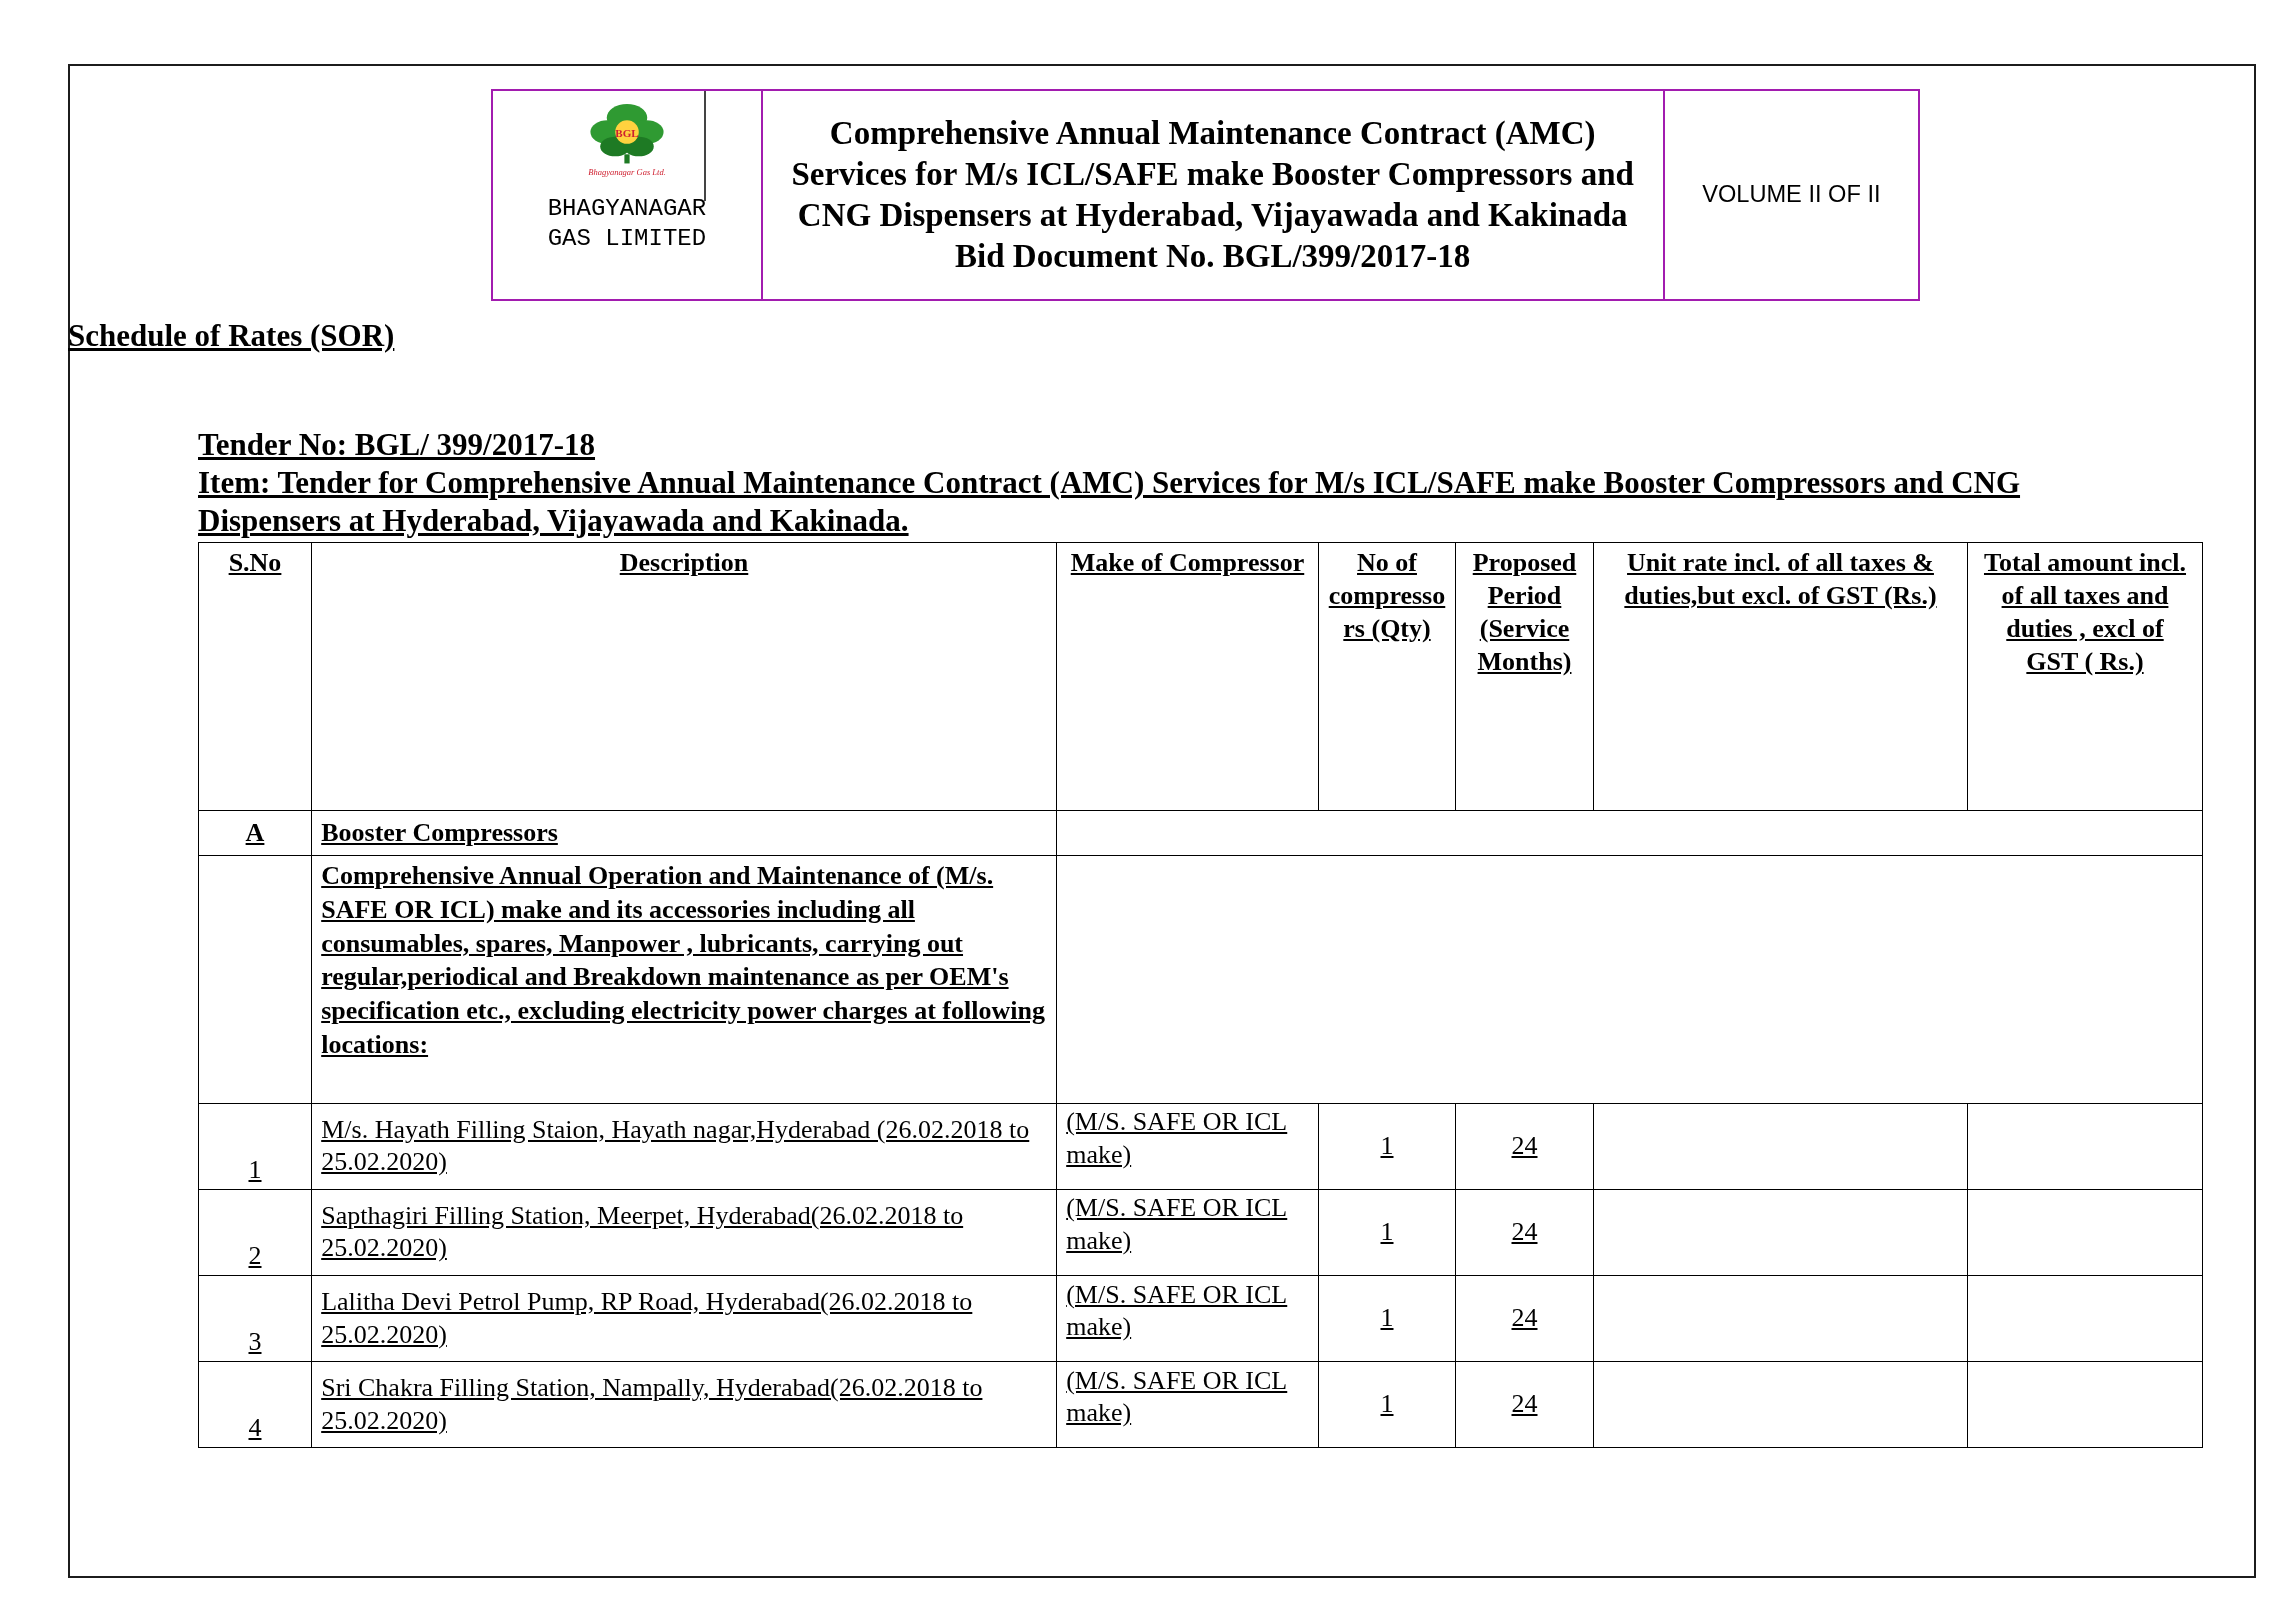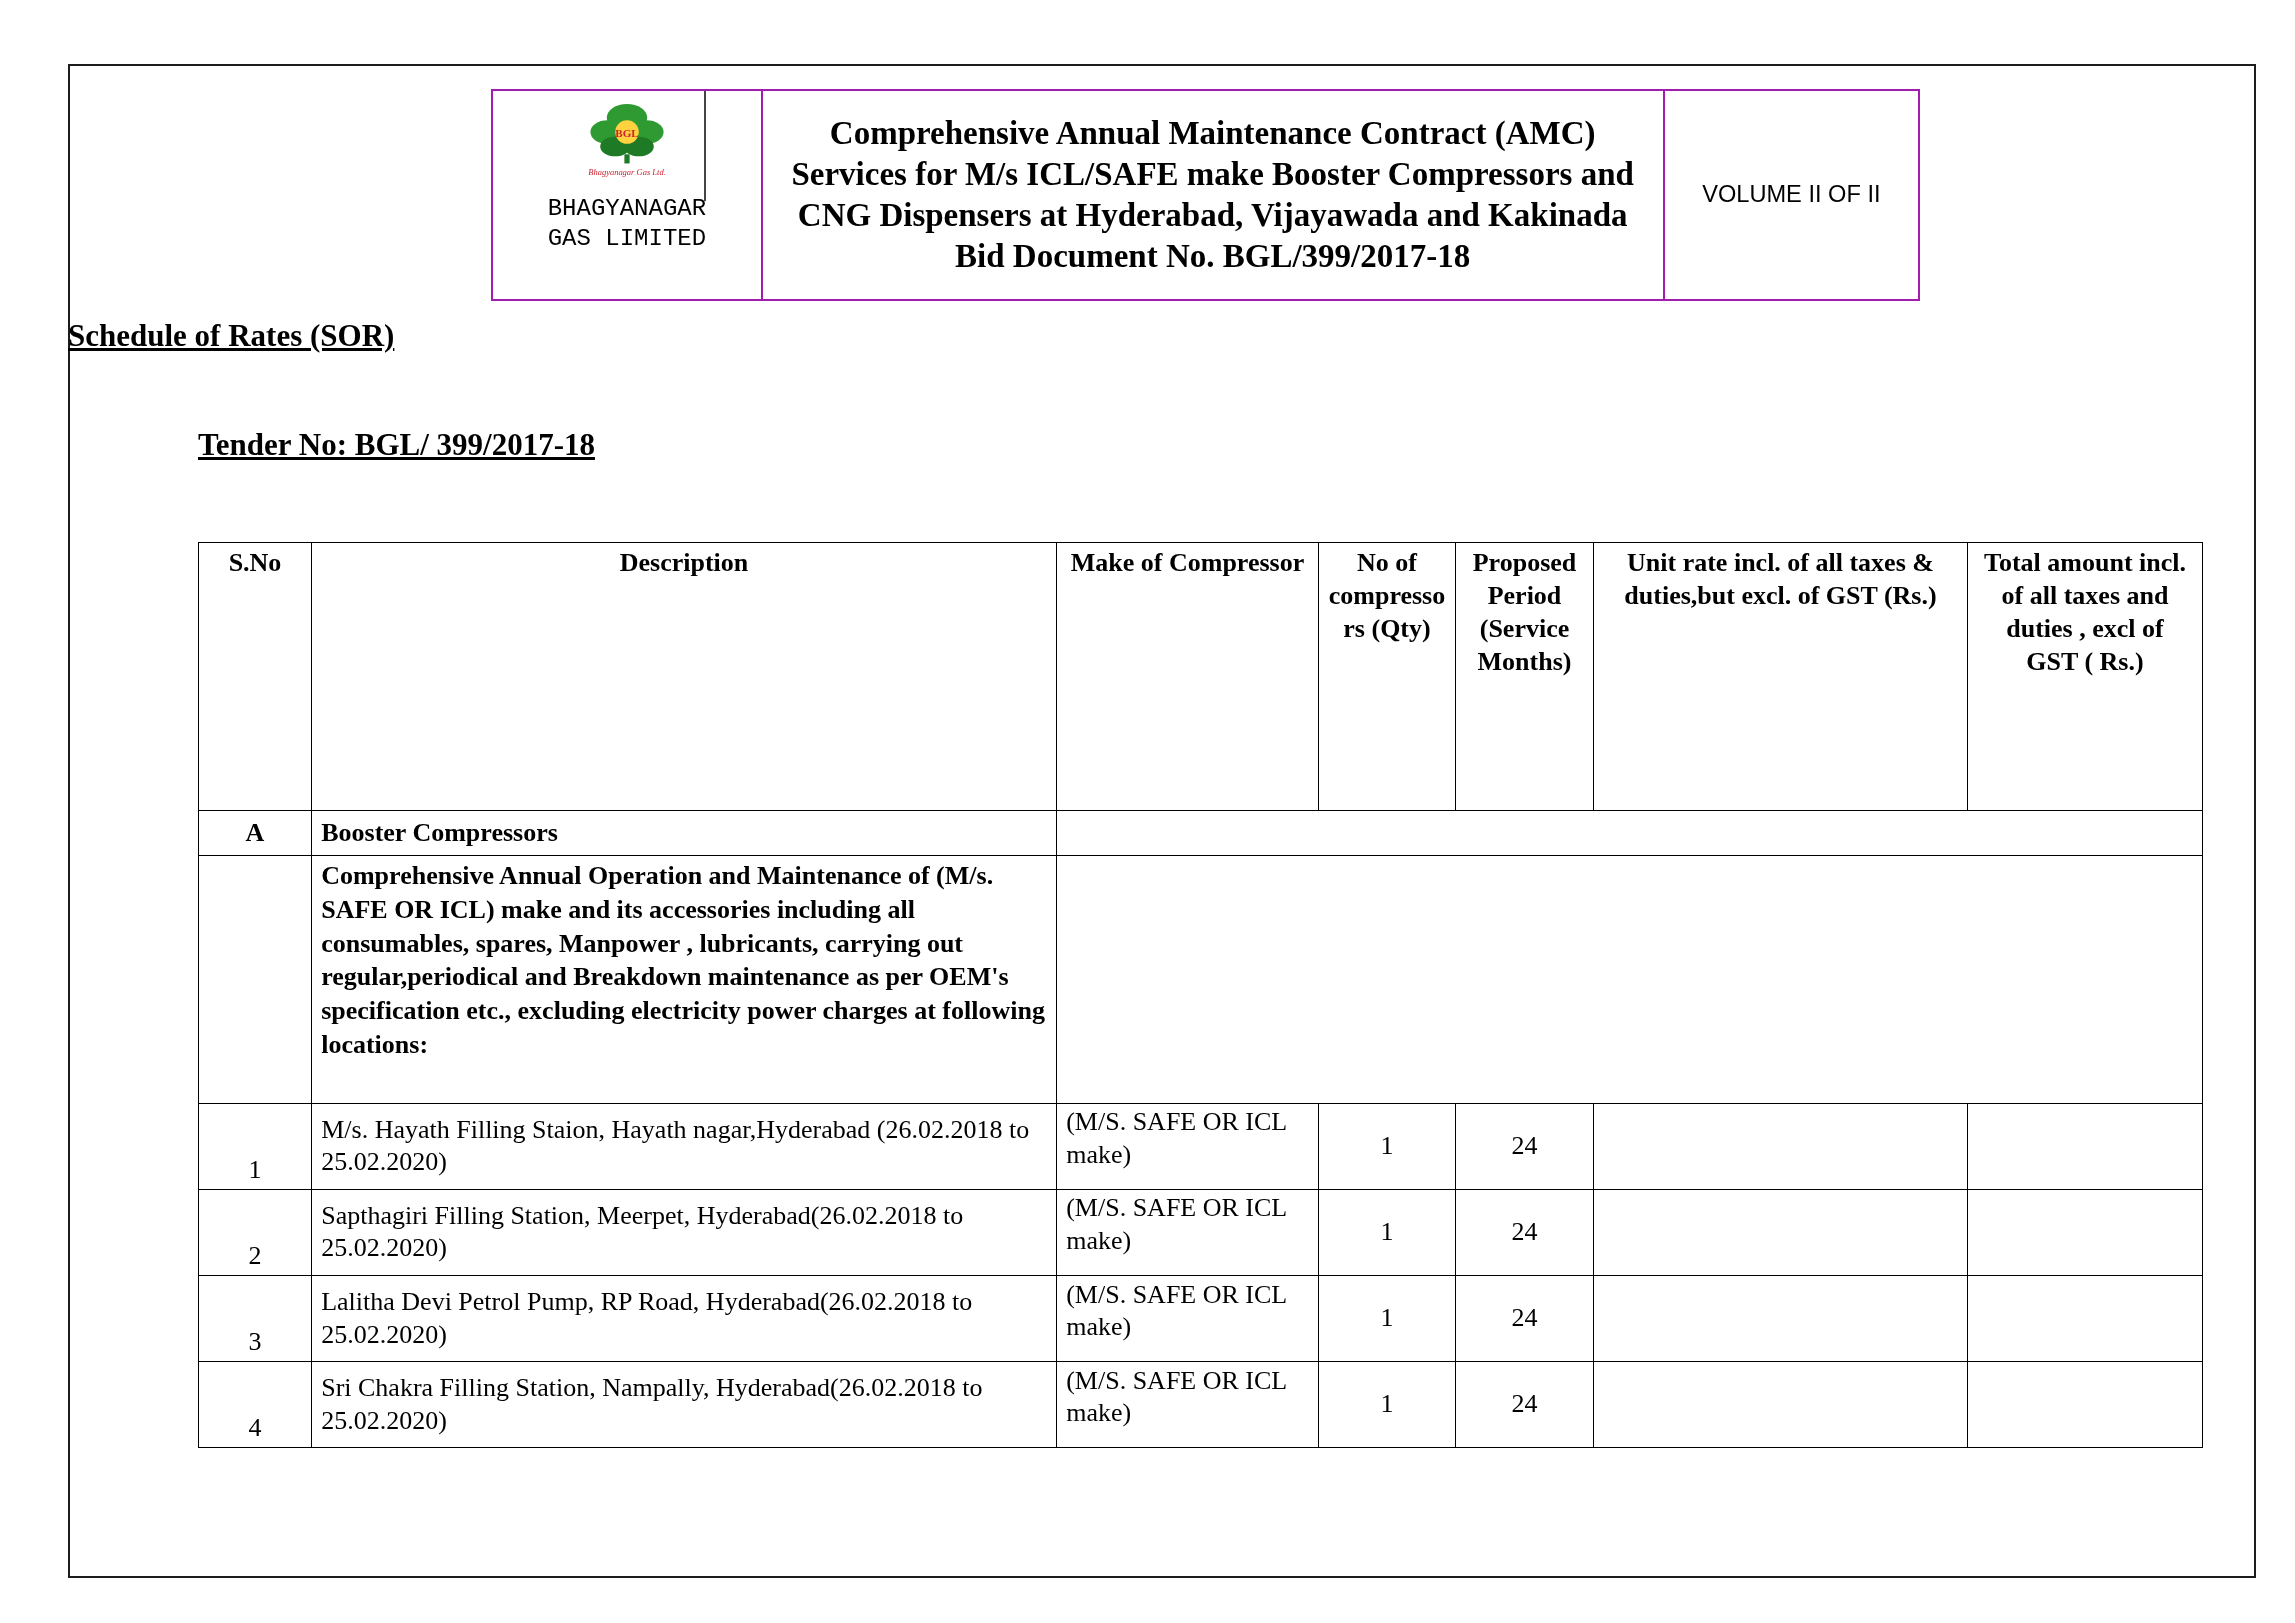--- a/index.html
+++ b/index.html
@@ -102,20 +102,21 @@
     width: 2004px;
     border-collapse: collapse;
     table-layout: fixed;
     font-size: 26px;
   }
   table.sor-table th, table.sor-table td {
     border: 1.3px solid #000;
     padding: 2.6px 9.2px;
     overflow-wrap: break-word;
     word-wrap: break-word;
+    text-decoration: underline;
   }
   table.sor-table th {
     font-weight: bold;
     vertical-align: top;
     text-align: center;
     height: 262px;
     line-height: 1.28;
     word-break: break-word;
   }
   tr.section-row td { height: 39px; font-weight: bold; vertical-align: middle; }
@@ -169,20 +170,21 @@
   </tr>
 </tbody>
   </table>
 
 <div class="sor-heading">
   <span>Schedule of Rates (SOR)</span>
 </div>
 
 <div class="tender-block">
   <div class="u">Tender No: BGL/ 399/2017-18</div>
+  <div class="u">Item: Tender for  Comprehensive Annual Maintenance Contract (AMC) Services for M/s ICL/SAFE make Booster Compressors and CNG Dispensers at Hyderabad, Vijayawada and Kakinada.</div>
 </div>
 
 <table class="sor-table">
   <colgroup>
     <col style="width:113px">
     <col style="width:745px">
     <col style="width:262px">
     <col style="width:137px">
     <col style="width:138px">
     <col style="width:374px">

